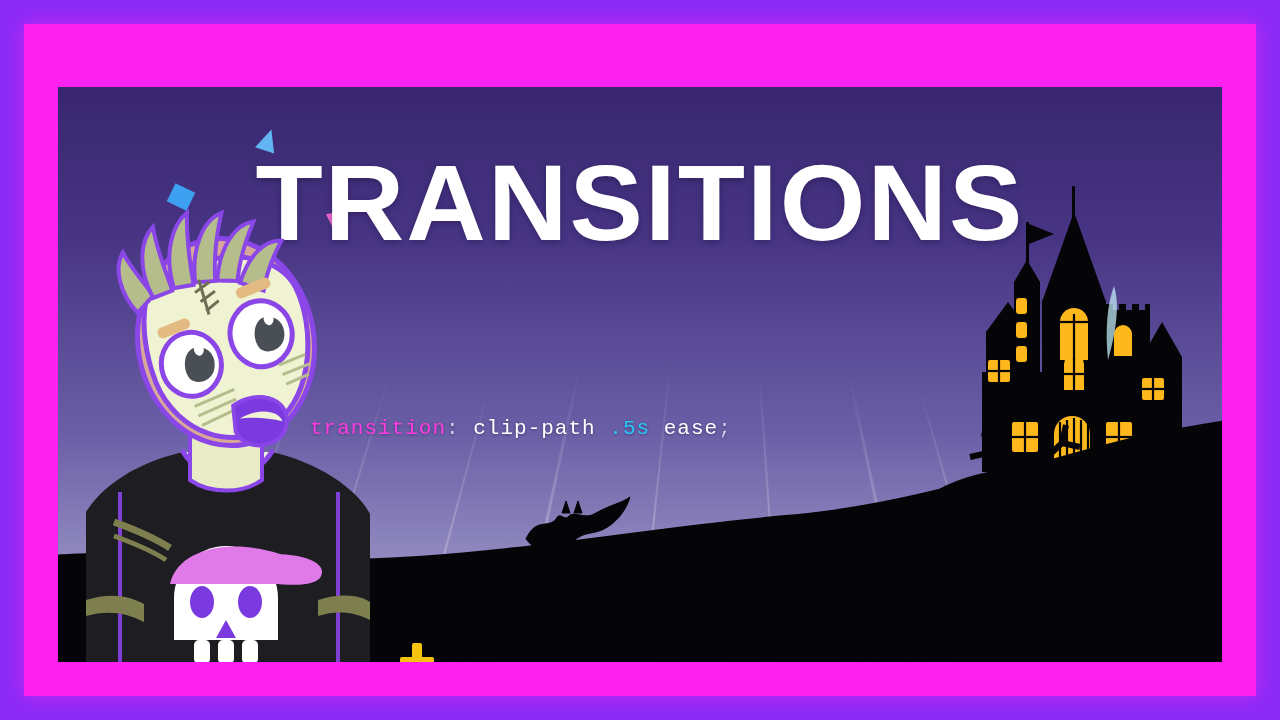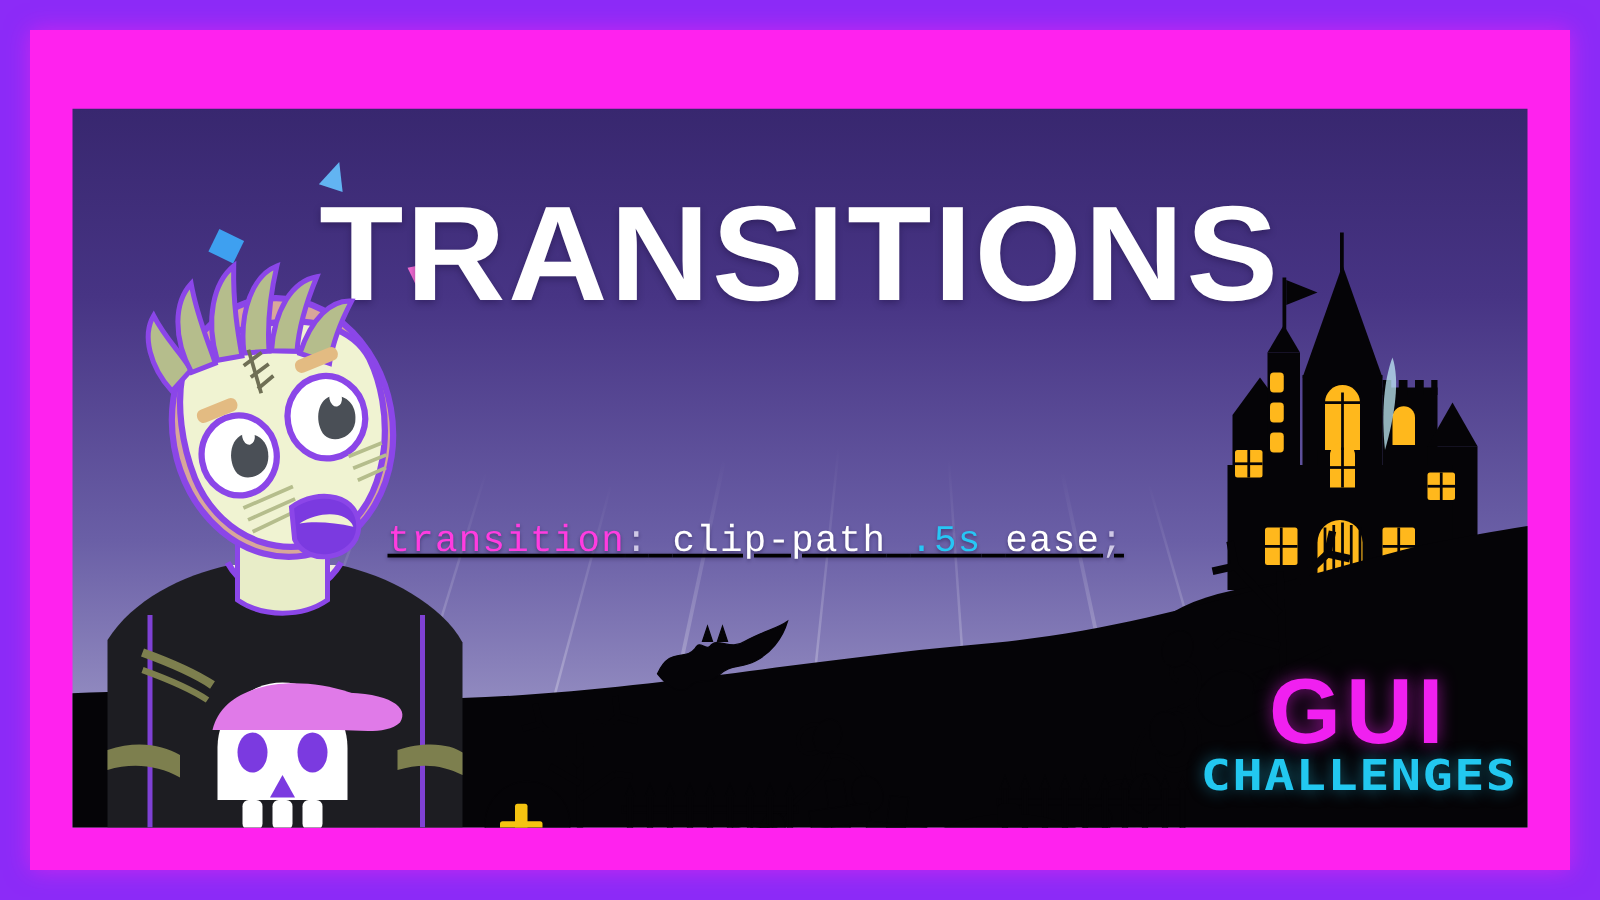--- a/index.html
+++ b/index.html
@@ -41,23 +41,22 @@
     letter-spacing:2px;
     line-height:1;
     transform:scaleX(1.02);
     text-shadow:0 2px 6px rgba(20,10,50,.35);
   }
 
   
   .code{
     position:absolute;left:252px;top:330px;
     font-family:"Liberation Mono","DejaVu Sans Mono",monospace;
-    font-size:30px;letter-spacing:1px;white-space:nowrap;
+    font-size:21px;letter-spacing:1px;white-space:nowrap;
     text-shadow:0 1px 3px rgba(20,10,50,.4);
-    text-decoration:underline;
   }
   .c-prop{color:#ff3ce0;}
   .c-punct{color:#cfc9e6;}
   .c-val{color:#ffffff;}
   .c-time{color:#27c6f5;}
 
   
   .ground{position:absolute;left:-20px;right:-20px;bottom:-4px;height:260px;}
 
   
@@ -388,20 +387,16 @@
           <g stroke="#b5bd8c" stroke-width="3" fill="none">
             <path d="M118 208 l42 -10 M120 218 l40 -10 M122 228 l36 -10"></path>
             <path d="M208 182 l28 -6 M210 192 l28 -6 M212 202 l24 -6"></path>
           </g>
 
           <path d="M156 214 C 180 202, 212 214, 206 240 C 200 264, 160 264, 154 240 Z" fill="#7b3ae0" stroke="#8b46e8" stroke-width="4"></path>
           <path d="M160 228 C 180 220, 200 226, 202 238 C 188 232, 172 228, 160 228 Z" fill="#f0f3d2"></path>
         </g>
       </svg>
 
-      <div class="logo">
-        <div class="logo-gui">GUI</div>
-        <div class="logo-ch">CHALLENGES</div>
-      </div>
 
     </div>
   </div>
 </div>
 
 </body></html>

